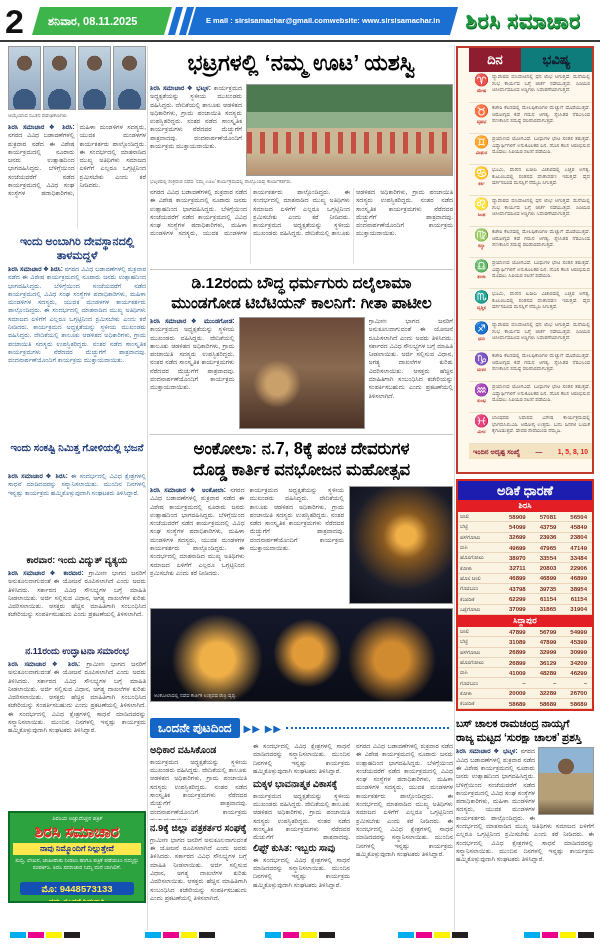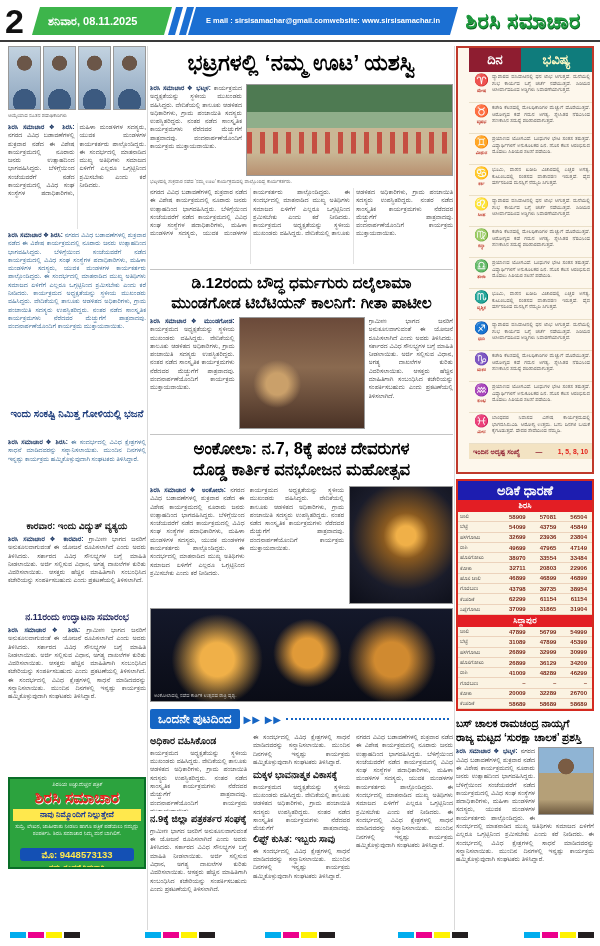--- a/index.html
+++ b/index.html
@@ -83,34 +83,34 @@
   .m-h2 { font-size:15.5px; font-weight:700; color:#000; text-align:center; line-height:1.3; height:42px; overflow:hidden; }
   .m-row2 { display:flex; gap:4px; height:112px; margin-top:2px; }
   .m-row2 .txt { flex:1; }
   .m-row2 .ph { width:126px; height:100%; }
   .m-h3 { font-size:16.5px; font-weight:700; color:#000; text-align:center; line-height:1.3; height:46px; overflow:hidden; }
   .m-row3 { display:flex; gap:5px; height:118px; margin-top:2px; }
   .m-row3 .txt { flex:1; }
   .m-row3 .ph { width:104px; height:100%; }
   .m-strip { height:94px; margin-top:4px; position:relative; }
   .m-strip .cap { position:absolute; left:3px; bottom:2px; color:#ddd; }
-  .banner { display:flex; align-items:center; margin-top:7px; height:20px;justify-content:center; }
+  .banner { display:flex; align-items:center; margin-top:16px; height:20px;justify-content:center; }
   .banner .bb { background:#1565c4; color:#fff; font-weight:700; font-size:12px; line-height:20px; padding:0 8px; border-radius:2px; white-space:nowrap; }
   .banner .arr { color:#1565c4; font-size:10px; letter-spacing:1px; margin-left:4px; }
   .banner .dot { flex:1; border-bottom:2px dotted #1565c4; margin:0 4px; height:1px; }
   .m-bot { display:flex; gap:6px; margin-top:4px; height:166px; }
   .m-bot .col { flex:1; overflow:hidden; }
   .subhead { font-size:9.5px; font-weight:700; color:#111; line-height:1.25; margin:2px 0; }
 
   
   .rightcol { position:absolute; left:456px; top:46px; width:138px; }
   .horo { border:2px solid #c0392b; background:#fdf7ec; height:428px; overflow:hidden;padding-left:11px; }
   .horo-hdr { display:flex; height:24px; }
   .horo-hdr .h1 { width:52px; background:#8e1d30; color:#fff; font-weight:700; font-size:13px; text-align:center; line-height:24px; }
-  .horo-hdr .h2 { flex:1; background:#0f7c7c; color:#fef9c3; font-weight:700; font-size:13px; text-align:center; line-height:24px; }
+  .horo-hdr .h2 { flex:1; background:#0f7c7c; color:#0f172a; font-weight:700; font-size:13px; text-align:center; line-height:24px; }
   .zentry { display:flex; height:31px; padding:1px 2px; border-bottom:1px solid #eadfc8; overflow:hidden; }
   .zicon { width:21px; text-align:center; flex:none; }
   .zglyph { display:block; color:#c0392b; font-size:12px; line-height:15px; }
   .zname { display:block; color:#c0392b; font-size:4.6px; font-weight:700; line-height:6px; }
   .ztext { flex:1; font-size:5.1px; line-height:1.32; color:#4a4a4a; text-align:justify; overflow:hidden; }
   .lucky { display:flex; justify-content:space-between; align-items:center; background:#f3e3c3; height:15px; padding:0 4px; font-size:6.8px; font-weight:700; color:#8e1d30; }
   .lucky .nums { color:#e3211a; }
 
   .prices { margin-top:5px; border:2px solid #d42a20; background:#fbf3e2; overflow:hidden; }
   .pr-title { background:#1d1db0; color:#fff; font-weight:700; font-size:13px; text-align:center; line-height:19px; }
@@ -156,20 +156,21 @@
   <div class="leftcol">
     <div class="portraits">
       <span class="ph ph-portrait"></span>
       <span class="ph ph-portrait"></span>
       <span class="ph ph-portrait"></span>
       <span class="ph ph-portrait"></span>
     </div>
     <div class="cap l-cap">ಆಯ್ಕೆಯಾದ ನೂತನ ಪದಾಧಿಕಾರಿಗಳು</div>
     <div class="bodytxt l-body1"><b>ಶಿರಸಿ ಸಮಾಚಾರ ❖ ಶಿರಸಿ: </b><span>ನಗರದ ವಿವಿಧ ಬಡಾವಣೆಗಳಲ್ಲಿ ಶುಕ್ರವಾರ ನಡೆದ ಈ ವಿಶೇಷ ಕಾರ್ಯಕ್ರಮದಲ್ಲಿ ನೂರಾರು ಜನರು ಉತ್ಸಾಹದಿಂದ ಭಾಗವಹಿಸಿದ್ದರು. ಬೆಳಿಗ್ಗೆಯಿಂದ ಸಂಜೆಯವರೆಗೆ ನಡೆದ ಕಾರ್ಯಕ್ರಮದಲ್ಲಿ ವಿವಿಧ ಸಂಘ ಸಂಸ್ಥೆಗಳ ಪದಾಧಿಕಾರಿಗಳು, ಮಹಿಳಾ ಮಂಡಳಿಗಳ ಸದಸ್ಯರು, ಯುವಕ ಮಂಡಳಗಳ ಕಾರ್ಯಕರ್ತರು ಪಾಲ್ಗೊಂಡಿದ್ದರು. ಈ ಸಂದರ್ಭದಲ್ಲಿ ಮಾತನಾಡಿದ ಮುಖ್ಯ ಅತಿಥಿಗಳು ಸಮಾಜದ ಏಳಿಗೆಗೆ ಎಲ್ಲರೂ ಒಗ್ಗಟ್ಟಿನಿಂದ ಶ್ರಮಿಸಬೇಕು ಎಂದು ಕರೆ ನೀಡಿದರು.</span></div>
 
+    <div class="l-h2">ಇಂದು ಅಂಬಾಗಿರಿ ದೇವಸ್ಥಾನದಲ್ಲಿ ತಾಳಮದ್ದಳೆ</div>
     <div class="bodytxt blue l-body2"><b>ಶಿರಸಿ ಸಮಾಚಾರ ❖ ಶಿರಸಿ: </b><span>ನಗರದ ವಿವಿಧ ಬಡಾವಣೆಗಳಲ್ಲಿ ಶುಕ್ರವಾರ ನಡೆದ ಈ ವಿಶೇಷ ಕಾರ್ಯಕ್ರಮದಲ್ಲಿ ನೂರಾರು ಜನರು ಉತ್ಸಾಹದಿಂದ ಭಾಗವಹಿಸಿದ್ದರು. ಬೆಳಿಗ್ಗೆಯಿಂದ ಸಂಜೆಯವರೆಗೆ ನಡೆದ ಕಾರ್ಯಕ್ರಮದಲ್ಲಿ ವಿವಿಧ ಸಂಘ ಸಂಸ್ಥೆಗಳ ಪದಾಧಿಕಾರಿಗಳು, ಮಹಿಳಾ ಮಂಡಳಿಗಳ ಸದಸ್ಯರು, ಯುವಕ ಮಂಡಳಗಳ ಕಾರ್ಯಕರ್ತರು ಪಾಲ್ಗೊಂಡಿದ್ದರು. ಈ ಸಂದರ್ಭದಲ್ಲಿ ಮಾತನಾಡಿದ ಮುಖ್ಯ ಅತಿಥಿಗಳು ಸಮಾಜದ ಏಳಿಗೆಗೆ ಎಲ್ಲರೂ ಒಗ್ಗಟ್ಟಿನಿಂದ ಶ್ರಮಿಸಬೇಕು ಎಂದು ಕರೆ ನೀಡಿದರು.</span> <span>ಕಾರ್ಯಕ್ರಮದ ಅಧ್ಯಕ್ಷತೆಯನ್ನು ಸ್ಥಳೀಯ ಮುಖಂಡರು ವಹಿಸಿದ್ದರು. ವೇದಿಕೆಯಲ್ಲಿ ತಾಲೂಕು ಆಡಳಿತದ ಅಧಿಕಾರಿಗಳು, ಗ್ರಾಮ ಪಂಚಾಯಿತಿ ಸದಸ್ಯರು ಉಪಸ್ಥಿತರಿದ್ದರು. ನಂತರ ನಡೆದ ಸಾಂಸ್ಕೃತಿಕ ಕಾರ್ಯಕ್ರಮಗಳು ನೆರೆದವರ ಮೆಚ್ಚುಗೆಗೆ ಪಾತ್ರವಾದವು. ವಂದನಾರ್ಪಣೆಯೊಂದಿಗೆ ಕಾರ್ಯಕ್ರಮ ಮುಕ್ತಾಯವಾಯಿತು.</span></div>
 
     <div class="l-h3">ಇಂದು ಸಂಕಷ್ಟಿ ನಿಮಿತ್ತ ಗೋಳಿಯಲ್ಲಿ ಭಜನೆ</div>
     <div class="bodytxt blue l-body3"><b>ಶಿರಸಿ ಸಮಾಚಾರ ❖ ಶಿರಸಿ: </b><span>ಈ ಸಂದರ್ಭದಲ್ಲಿ ವಿವಿಧ ಕ್ಷೇತ್ರಗಳಲ್ಲಿ ಸಾಧನೆ ಮಾಡಿದವರನ್ನು ಸನ್ಮಾನಿಸಲಾಯಿತು. ಮುಂದಿನ ದಿನಗಳಲ್ಲಿ ಇನ್ನಷ್ಟು ಕಾರ್ಯಕ್ರಮ ಹಮ್ಮಿಕೊಳ್ಳುವುದಾಗಿ ಸಂಘಟಕರು ತಿಳಿಸಿದ್ದಾರೆ.</span></div>
 
     <div class="l-h4">ಕಾರವಾರ: ಇಂದು ವಿದ್ಯುತ್ ವ್ಯತ್ಯಯ</div>
     <div class="bodytxt l-body4"><b>ಶಿರಸಿ ಸಮಾಚಾರ ❖ ಕಾರವಾರ: </b><span>ಗ್ರಾಮೀಣ ಭಾಗದ ಜನರಿಗೆ ಅನುಕೂಲವಾಗುವಂತೆ ಈ ಯೋಜನೆ ರೂಪಿಸಲಾಗಿದೆ ಎಂದು ಅವರು ತಿಳಿಸಿದರು. ಸರ್ಕಾರದ ವಿವಿಧ ಸೌಲಭ್ಯಗಳ ಬಗ್ಗೆ ಮಾಹಿತಿ ನೀಡಲಾಯಿತು. ಅರ್ಜಿ ಸಲ್ಲಿಸುವ ವಿಧಾನ, ಅಗತ್ಯ ದಾಖಲೆಗಳ ಕುರಿತು ವಿವರಿಸಲಾಯಿತು. ಆಸಕ್ತರು ಹೆಚ್ಚಿನ ಮಾಹಿತಿಗಾಗಿ ಸಂಬಂಧಿಸಿದ ಕಚೇರಿಯನ್ನು ಸಂಪರ್ಕಿಸಬಹುದು ಎಂದು ಪ್ರಕಟಣೆಯಲ್ಲಿ ತಿಳಿಸಲಾಗಿದೆ.</span></div>
 
     <div class="l-h5">ನ.11ರಂದು ಉದ್ಘಾಟನಾ ಸಮಾರಂಭ</div>
     <div class="bodytxt l-body5"><b>ಶಿರಸಿ ಸಮಾಚಾರ ❖ ಶಿರಸಿ: </b><span>ಗ್ರಾಮೀಣ ಭಾಗದ ಜನರಿಗೆ ಅನುಕೂಲವಾಗುವಂತೆ ಈ ಯೋಜನೆ ರೂಪಿಸಲಾಗಿದೆ ಎಂದು ಅವರು ತಿಳಿಸಿದರು. ಸರ್ಕಾರದ ವಿವಿಧ ಸೌಲಭ್ಯಗಳ ಬಗ್ಗೆ ಮಾಹಿತಿ ನೀಡಲಾಯಿತು. ಅರ್ಜಿ ಸಲ್ಲಿಸುವ ವಿಧಾನ, ಅಗತ್ಯ ದಾಖಲೆಗಳ ಕುರಿತು ವಿವರಿಸಲಾಯಿತು. ಆಸಕ್ತರು ಹೆಚ್ಚಿನ ಮಾಹಿತಿಗಾಗಿ ಸಂಬಂಧಿಸಿದ ಕಚೇರಿಯನ್ನು ಸಂಪರ್ಕಿಸಬಹುದು ಎಂದು ಪ್ರಕಟಣೆಯಲ್ಲಿ ತಿಳಿಸಲಾಗಿದೆ.</span> <span>ಈ ಸಂದರ್ಭದಲ್ಲಿ ವಿವಿಧ ಕ್ಷೇತ್ರಗಳಲ್ಲಿ ಸಾಧನೆ ಮಾಡಿದವರನ್ನು ಸನ್ಮಾನಿಸಲಾಯಿತು. ಮುಂದಿನ ದಿನಗಳಲ್ಲಿ ಇನ್ನಷ್ಟು ಕಾರ್ಯಕ್ರಮ ಹಮ್ಮಿಕೊಳ್ಳುವುದಾಗಿ ಸಂಘಟಕರು ತಿಳಿಸಿದ್ದಾರೆ.</span></div>

